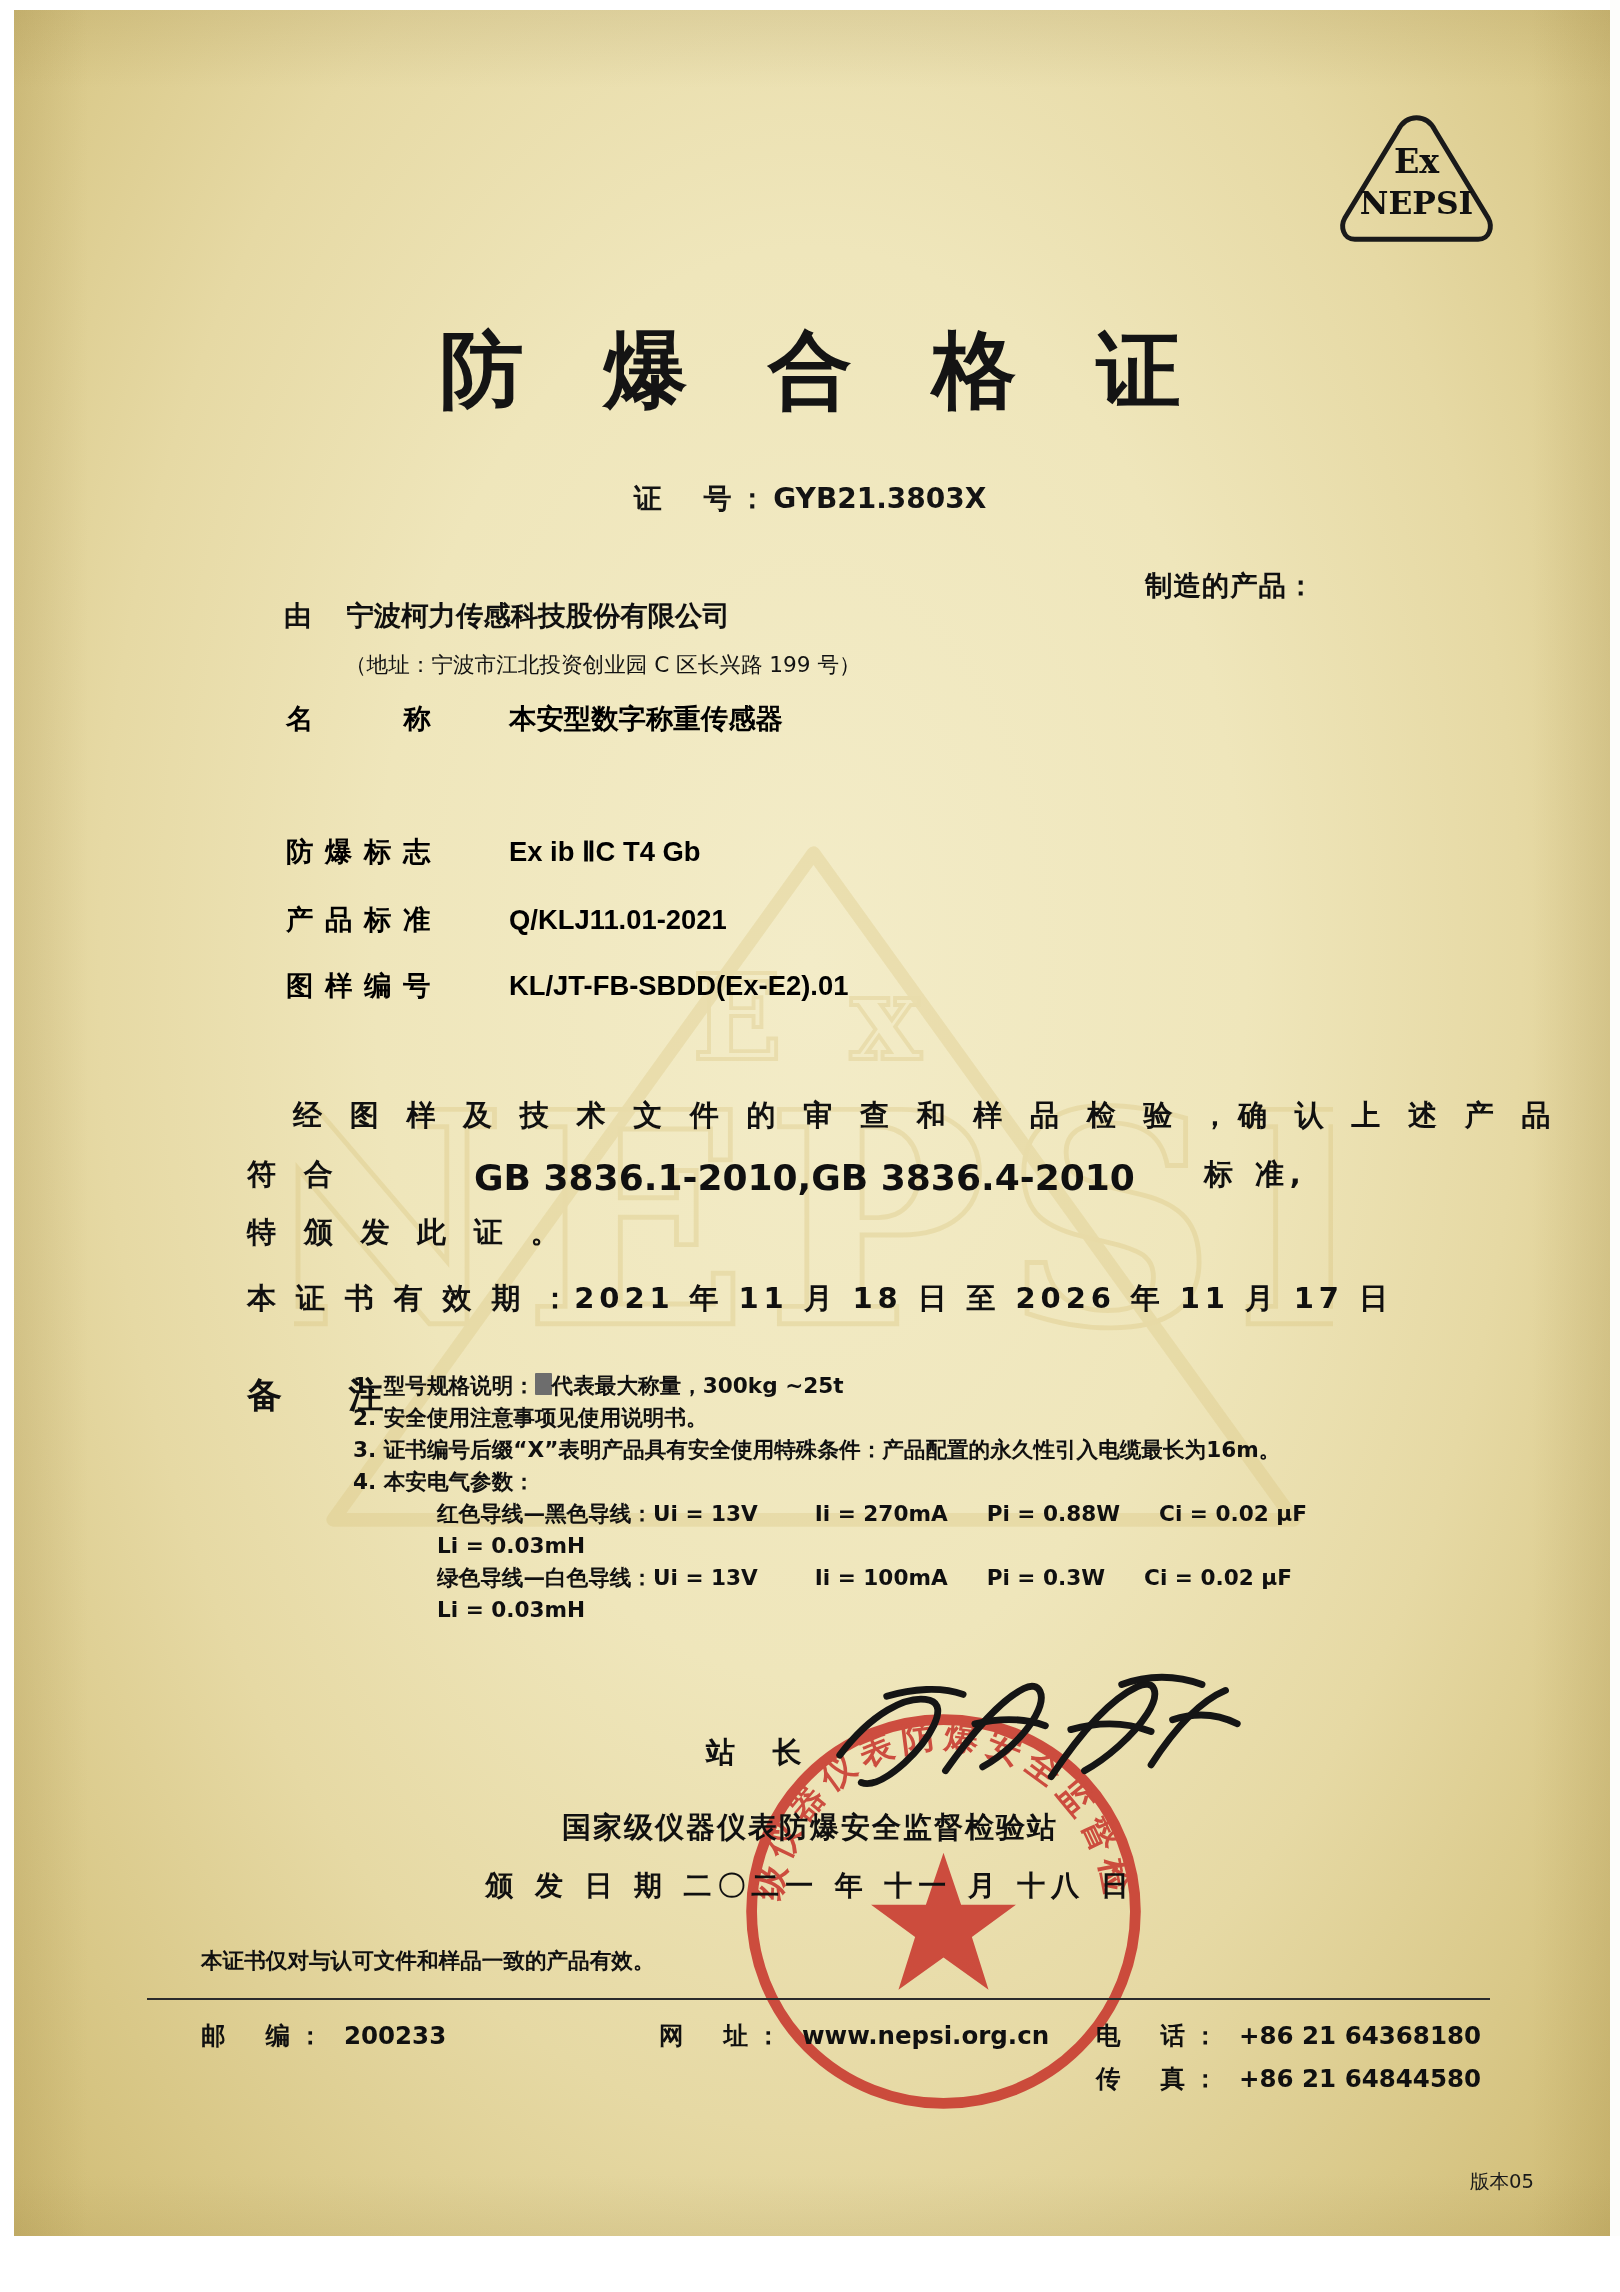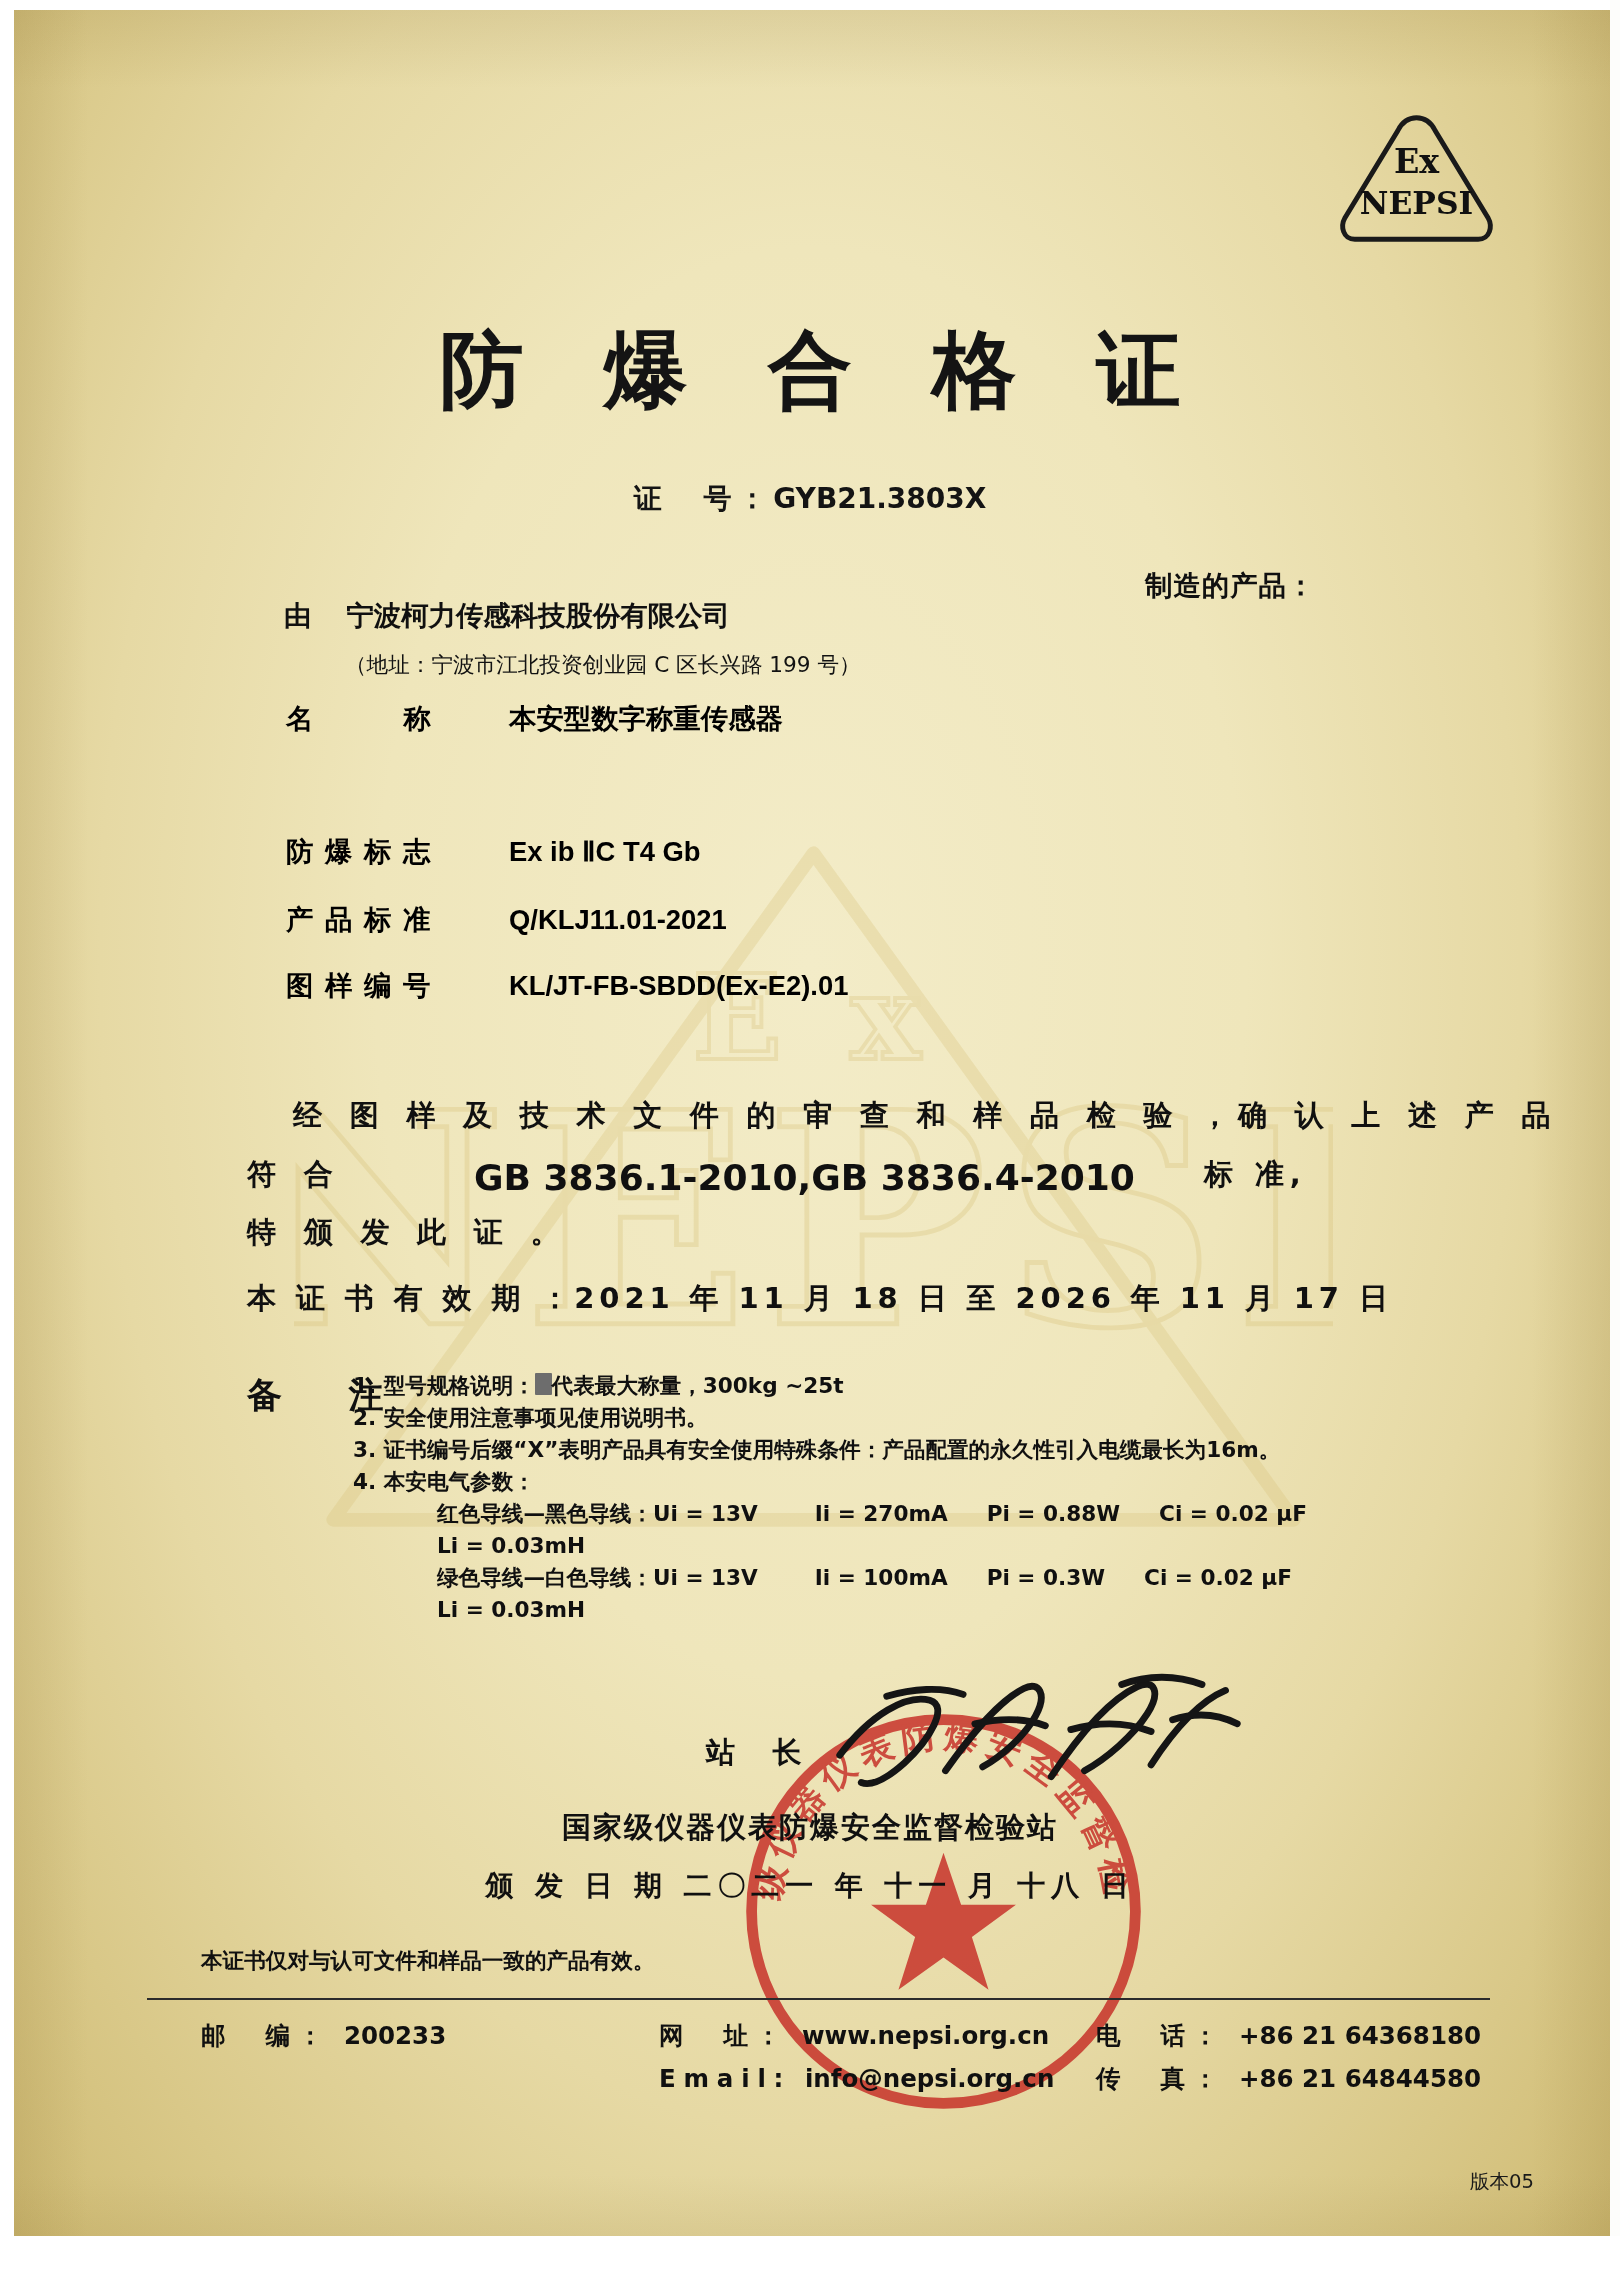--- a/index.html
+++ b/index.html
@@ -458,21 +458,20 @@
   <div id="issue-date">颁 发 日 期 二〇二一 年 十一 月 十八 日</div>
   <div id="footnote">本证书仅对与认可文件和样品一致的产品有效。</div>
 
   <div id="footer-rule"></div>
   <div id="footer">
     <div class="f-col" id="f-addr">
       <div><span class="k">邮　编：</span><span>200233</span></div>
     </div>
     <div class="f-col" id="f-web">
       <div><span class="k">网　址：</span><span>www.nepsi.org.cn</span></div>
-      <div><span class="k">Email:</span><span>info@nepsi.org.cn</span></div>
     </div>
     <div class="f-col" id="f-tel">
       <div><span class="k">电　话：</span><span>+86 21 64368180</span></div>
       <div><span class="k">传　真：</span><span>+86 21 64844580</span></div>
     </div>
   </div>
 
   <div id="version">版本05</div>
 
   <div id="top-white"></div>

